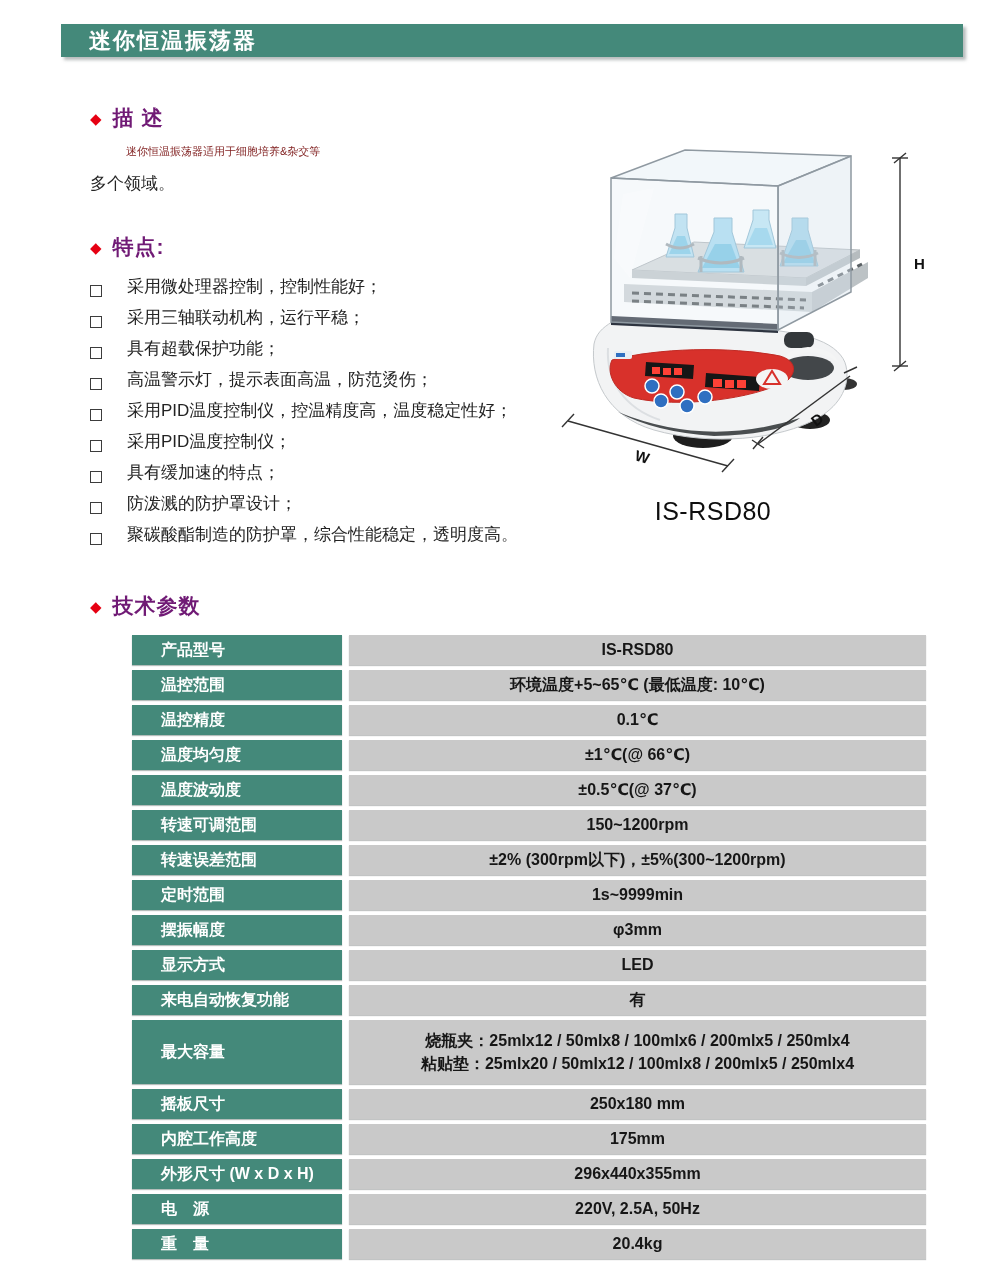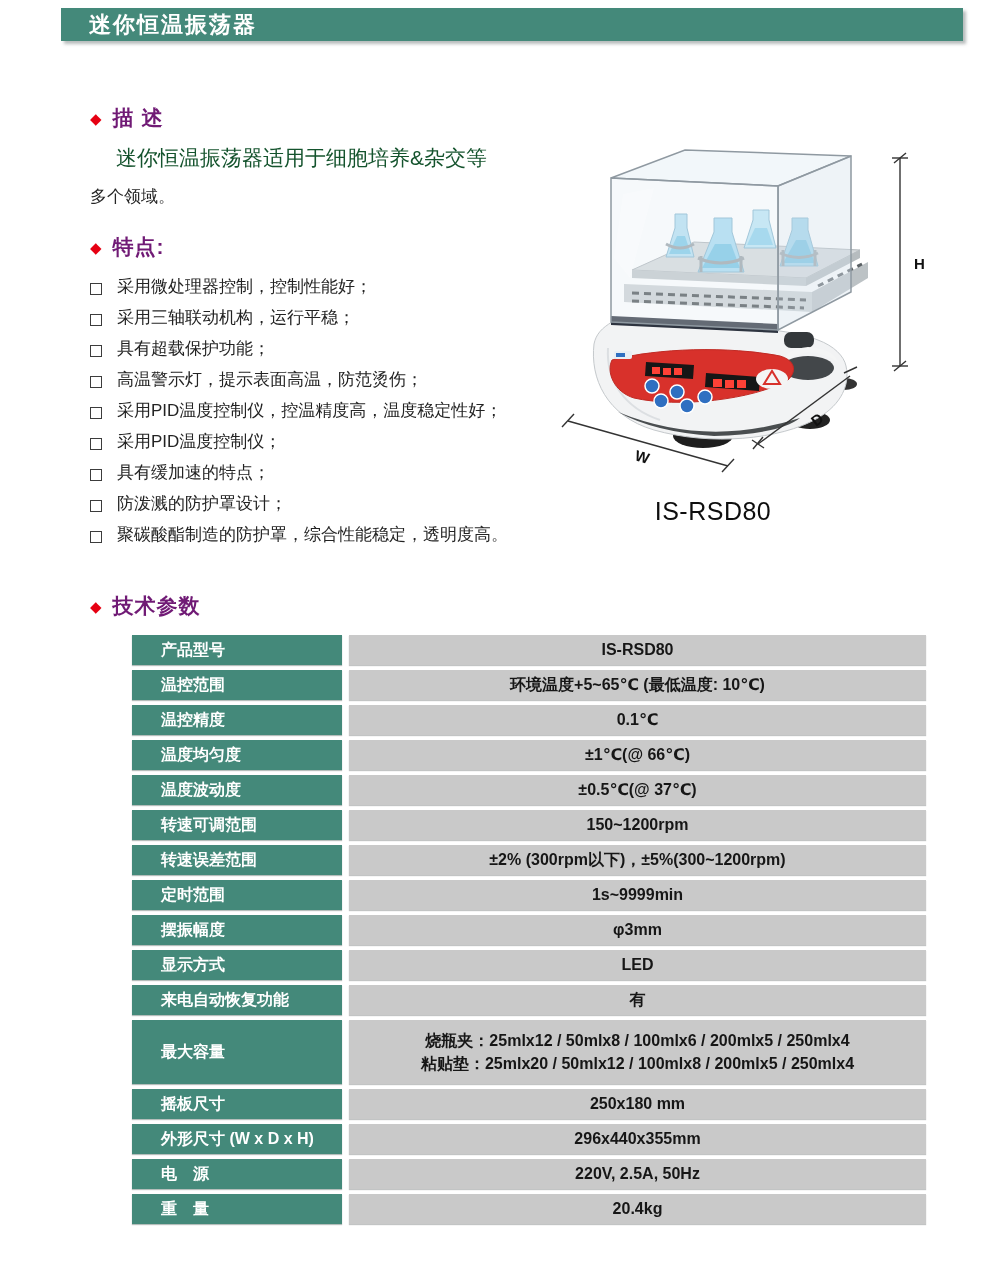--- a/index.html
+++ b/index.html
@@ -2,40 +2,40 @@
 <html><head>
 <meta charset="utf-8">
 <style>
   * { box-sizing: border-box; }
   html,body { margin:0; padding:0; background:#ffffff; }
   body { font-family: "Liberation Sans", "DejaVu Sans", sans-serif; }
   .page { position:relative; width:990px; height:1269px; background:#fff; overflow:hidden; }
 
   
   .title-bar {
-    position:absolute; left:61px; top:8px; width:902px; height:33px;
+    position:absolute; left:61px; top:24px; width:902px; height:33px;
     background:#44897a; display:flex; align-items:center; padding-left:28px;
     box-shadow:3px 3px 3px rgba(125,135,135,.55);
   }
   .title-bar .title-text { color:#fff; font-size:22px; font-weight:bold; letter-spacing:2px; }
 
   
   .sec-head { display:flex; align-items:center; gap:11px; }
   .diamond { color:#e60012; font-size:15px; line-height:1; }
   .sec-title { font-size:21px; font-weight:bold; color:#701a75; letter-spacing:1px; }
 
   
   .desc-section { position:absolute; left:90px; top:104px; width:470px; }
-  .desc-line1 { margin:12px 0 0 26px; font-size:21px; color:#14532d; }
+  .desc-line1 { margin:12px 0 0 36px; font-size:11px; color:#7f1d1d; }
   .desc-line2 { margin:13px 0 0 0; font-size:17px; color:#252525; }
 
   
   .features-section { position:absolute; left:90px; top:233px; width:490px; }
   .feature-list { margin:16px 0 0; padding:0; list-style:none; }
-  .feature-list li { display:flex; align-items:center; gap:15px; margin-bottom:11px;
+  .feature-list li { display:flex; align-items:flex-end; gap:25px; margin-bottom:11px;
                     font-size:17px; color:#232323; line-height:20px; }
   .checkbox { width:12px; height:12px; border:1.7px solid #3c3c3c; margin-top:3px; flex:0 0 auto; background:#fff; }
 
   
   .product-figure { position:absolute; left:548px; top:136px; width:420px; }
   .model-caption { width:330px; text-align:center; font-size:25px; color:#0e0e0e; margin-top:2px; letter-spacing:.5px; }
 
   
   .specs-section { position:absolute; left:90px; top:592px; width:836px; }
   .spec-table { margin-top:15px; margin-left:2px;padding-left:40px; }
@@ -301,20 +301,26 @@
             <div>粘贴垫：25mlx20 / 50mlx12 / 100mlx8 / 200mlx5 / 250mlx4</div>
           </div>
   </div>
         <div class="spec-row">
     <div class="spec-label">摇板尺寸</div>
     <div class="spec-value">
             <div>250x180 mm</div>
           </div>
   </div>
         <div class="spec-row">
+    <div class="spec-label">内腔工作高度</div>
+    <div class="spec-value">
+            <div>175mm</div>
+          </div>
+  </div>
+        <div class="spec-row">
     <div class="spec-label">外形尺寸 (W x D x H)</div>
     <div class="spec-value">
             <div>296x440x355mm</div>
           </div>
   </div>
         <div class="spec-row">
     <div class="spec-label">电　源</div>
     <div class="spec-value">
             <div>220V, 2.5A, 50Hz</div>
           </div>

